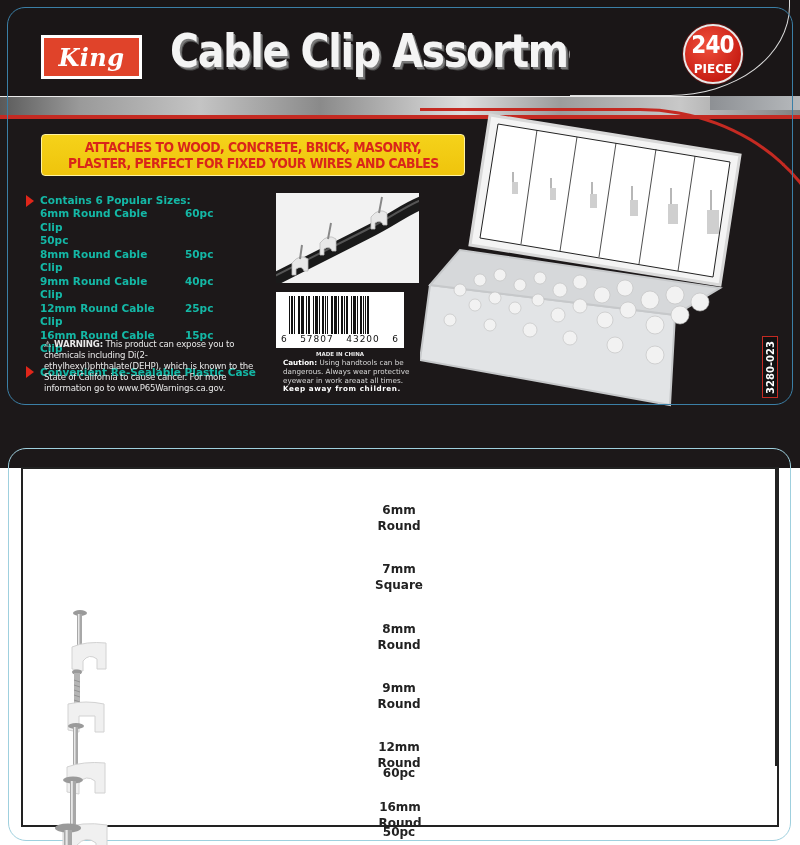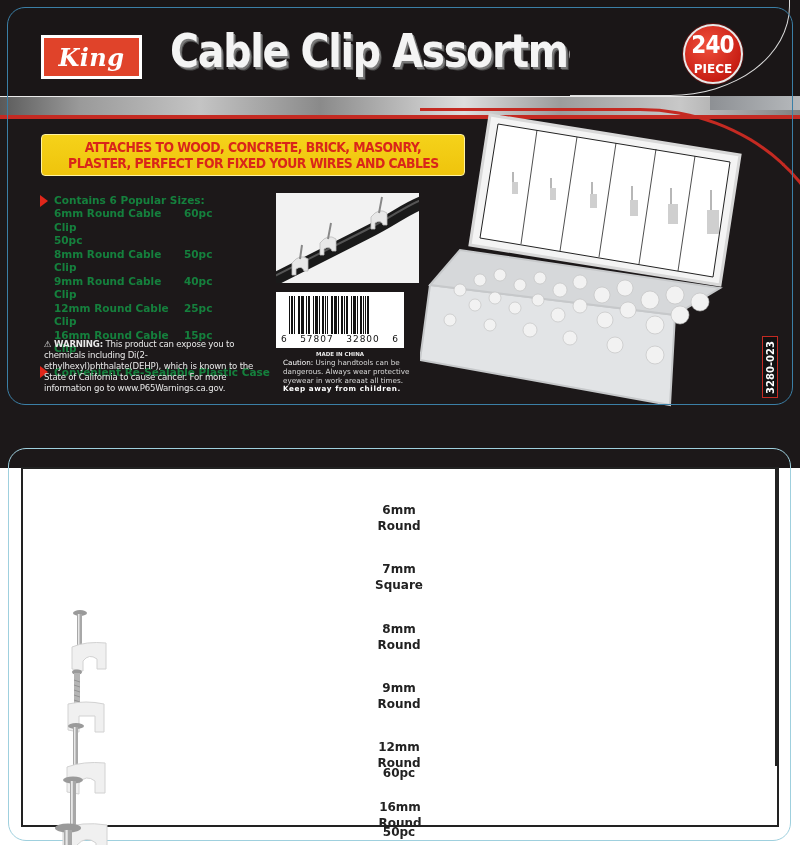--- a/index.html
+++ b/index.html
@@ -18,40 +18,40 @@
     .curve-cut { position: absolute; right: 0; top: 0; width: 90px; height: 110px; background: linear-gradient(90deg, #8d9094, #b6b9bc); z-index: 2; }
     .curve-cover { position: absolute; right: 10px; top: -40px; width: 220px; height: 136px; background: #1a1617; border-bottom-right-radius: 120px 90px; border-right: 1px solid #dcdcdc; border-bottom: 1px solid #dcdcdc; z-index: 3; }
     .chrome { position: absolute; left: 0; top: 96px; width: 800px; height: 21px; background: linear-gradient(90deg, #5a5a5a 0%, #9a9a9a 10%, #c4c4c4 25%, #8a8a8a 40%, #dedede 58%, #9c9c9c 70%, #c8c8c8 85%, #808080 100%); border-top: 1px solid #eaeaea; z-index: 1; }
     .red-line { position: absolute; left: 0; top: 115px; width: 800px; height: 4px; background: #c42a22; z-index: 2; }
     .red-curve { position: absolute; left: 420px; top: 108px; width: 420px; height: 260px; border-top: 3px solid #c42a22; border-right: 3px solid #c42a22; border-top-right-radius: 200px 180px; z-index: 2; }
     .body-dark { position: absolute; left: 0; top: 119px; width: 800px; height: 293px; background: #1c1819; z-index: 1; }
 
     .banner { position: absolute; left: 41px; top: 134px; width: 424px; height: 42px; background: linear-gradient(#f5d21a, #efc40c); border: 1px solid #fff3a0; border-radius: 4px; display: flex; flex-direction: column; align-items: center; justify-content: center; z-index: 4; }
     .banner span { color: #d9261a; font-weight: bold; font-size: 13.5px; line-height: 16px; letter-spacing: -0.6px; white-space: nowrap; transform: scaleX(0.92); }
 
-    .features { position: absolute; left: 40px; top: 194px; z-index: 4; color: #15803d; }
+    .features { position: absolute; left: 26px; top: 194px; z-index: 4; color: #14b8a6; }
     .feat-head { display: flex; align-items: center; font-weight: bold; font-size: 10.5px; line-height: 13px; }
     .arrow { width: 0; height: 0; border-top: 6px solid transparent; border-bottom: 6px solid transparent; border-left: 8px solid #e0261a; margin-right: 6px; }
     .size-list { margin-left: 14px; }
-    .size-row { display: flex; font-weight: bold; font-size: 10.5px; line-height: 13.5px; }
+    .size-row { display: flex; font-weight: bold; font-size: 10.5px; line-height: 13.5px; gap: 15px; }
     .size-name { width: 130px; }
     .size-qty { width: 40px; }
     .case-line { margin-top: 10px; }
 
     .warning { position: absolute; left: 44px; top: 339px; width: 220px; z-index: 4; color: #e8e8e8; font-size: 8.6px; line-height: 11px; letter-spacing: -0.2px; }
     .warning b { font-weight: bold; }
 
     .photo { position: absolute; left: 276px; top: 193px; width: 143px; height: 90px; background: #f2f2f2; z-index: 4; overflow: hidden; }
     .barcode { position: absolute; left: 276px; top: 292px; width: 128px; height: 56px; background: #fff; z-index: 4; padding: 4px 5px 0 5px; }
     .bars { height: 38px; display: flex; align-items: stretch; }
     .bars i { display: block; background: #111; margin-right: 1px; }
     .bar-digits { display: flex; justify-content: space-between; font-size: 9px; line-height: 10px; color: #111; letter-spacing: 1px; }
     .made { position: absolute; left: 276px; top: 351px; width: 128px; text-align: center; color: #eaeaea; font-weight: bold; font-size: 5.5px; z-index: 4; }
     .caution { position: absolute; left: 283px; top: 359px; width: 130px; color: #d8d8d8; font-size: 7.2px; line-height: 8.8px; z-index: 4; }
-    .caution b { font-weight: normal; color: #fff; margin-top: 11px; }
+    .caution b { font-weight: bold; color: #fff; margin-top: 11px; }
     .keep { font-weight: bold; color: #fff; letter-spacing: 0.6px; }
 
     .case { position: absolute; left: 420px; top: 110px; width: 330px; height: 300px; z-index: 4; }
     .sku { position: absolute; left: 762px; top: 336px; width: 16px; height: 62px; background: #111; border: 1px solid #c42a22; z-index: 5; display: flex; align-items: center; justify-content: center; }
     .sku span { color: #fff; font-weight: bold; font-size: 10px; transform: rotate(-90deg); white-space: nowrap; }
 
     
     .insert { position: absolute; left: 8px; top: 448px; width: 783px; height: 393px; border: 1px solid #9fd0de; border-radius: 18px; }
     .grid { position: absolute; left: 21px; top: 467px; width: 758px; height: 360px; border: 2px solid #222; display: flex; flex-direction: column; }
     .cell { flex: 1; border-right: 2px solid #222; position: relative; }
@@ -171,21 +171,21 @@
         <i style="width:3px"></i>
         <i style="width:1px;margin-right:2px"></i>
         <i style="width:2px"></i>
         <i style="width:1px"></i>
         <i style="width:1px"></i>
         <i style="width:2px"></i>
     </div>
     <div class="bar-digits">
       <span>6</span>
       <span>57807</span>
-      <span>32800</span>
+      <span>43200</span>
       <span>6</span>
     </div>
   </div>
   <div class="made">MADE IN CHINA</div>
   <div class="caution">
     <b>Caution:</b>
     <span>Using handtools can be dangerous. Always wear protective eyewear in work areaat all times.</span><br>
     <span class="keep">Keep away from children.</span>
   </div>
 

